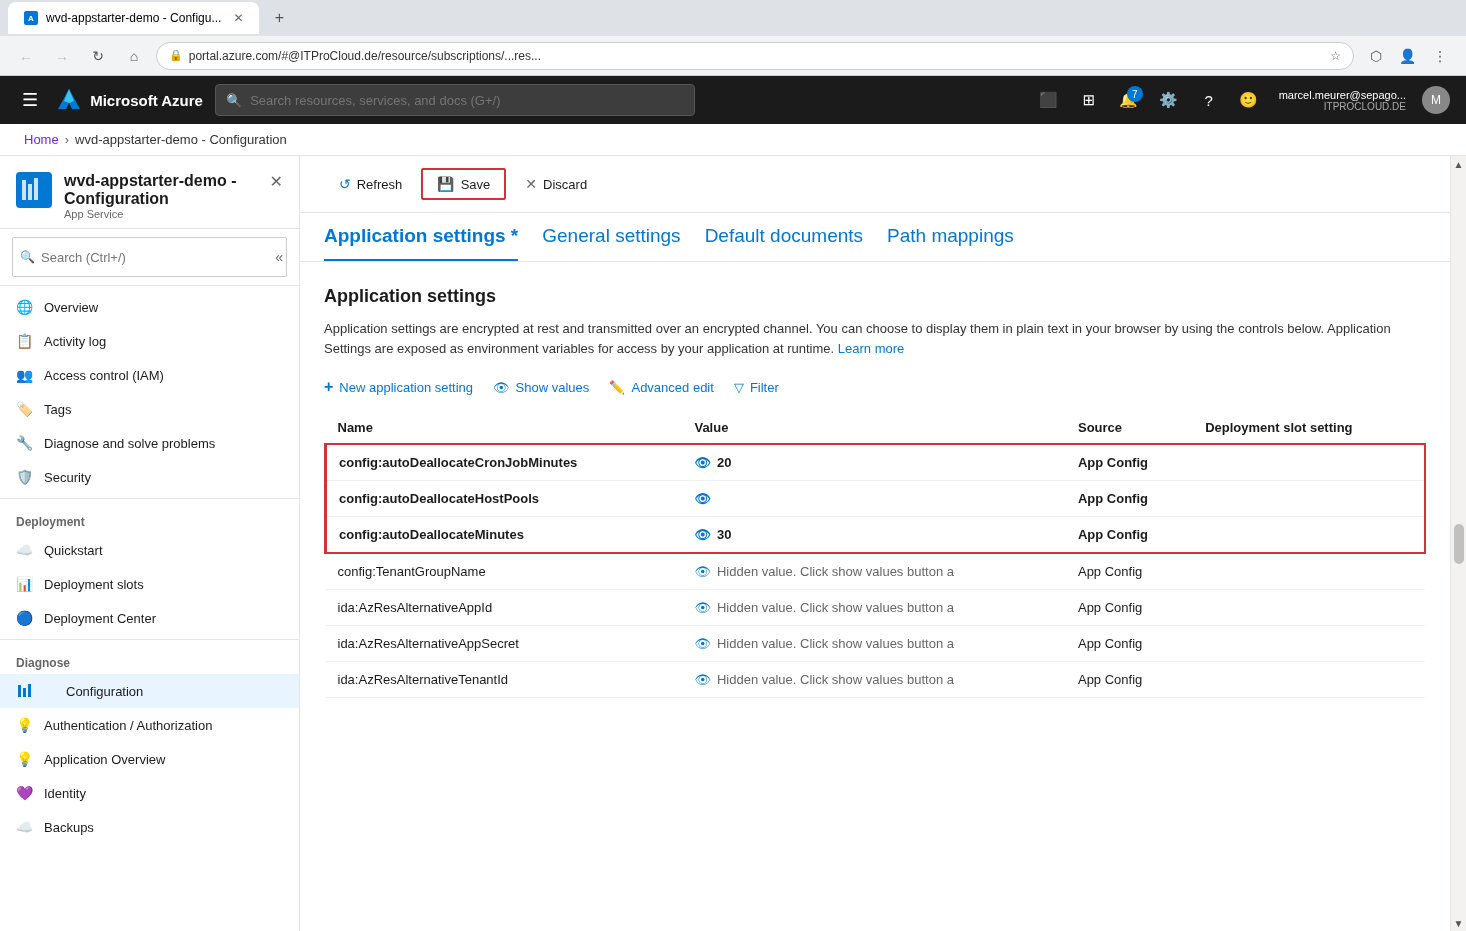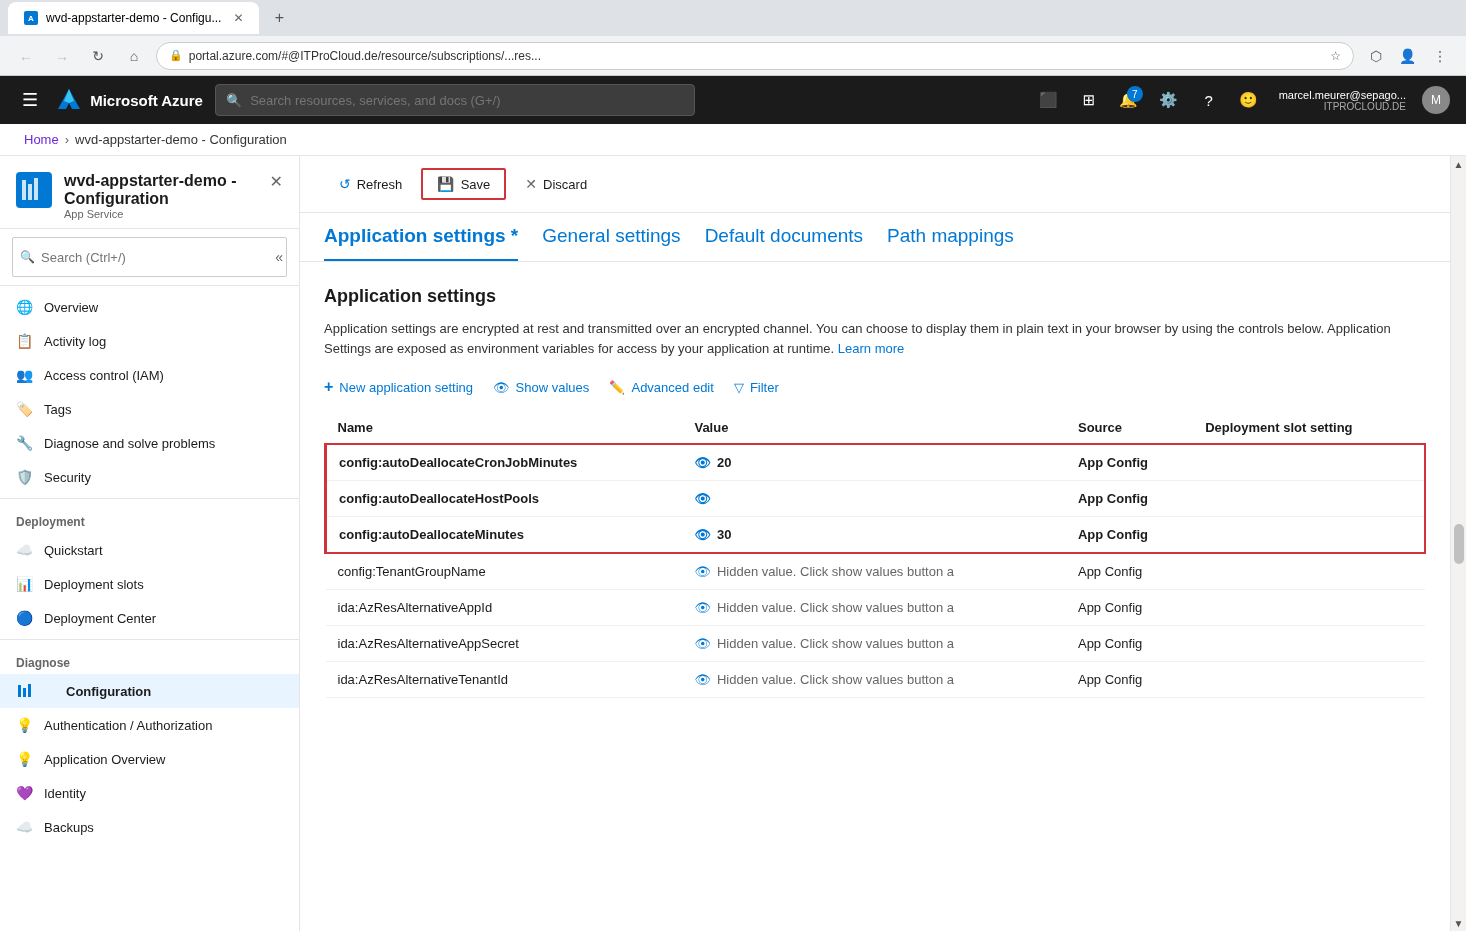--- a/index.html
+++ b/index.html
@@ -54,21 +54,21 @@
 
     
     .sidebar-search { padding: 8px 12px; border-bottom: 1px solid #e5e5e5; position: relative; }
     .sidebar-search input { width: 100%; height: 40px; border: 1px solid #ccc; border-radius: 2px; padding: 0 18px 0 28px; font-size: 13px; outline: none; }
     .sidebar-search .search-icon { position: absolute; left: 20px; top: 50%; transform: translateY(-50%); color: #666; font-size: 12px; }
     .collapse-btn { position: absolute; right: 16px; top: 50%; transform: translateY(-50%); color: #666; cursor: pointer; font-size: 14px; }
 
     
     .sidebar-nav { flex: 1; overflow-y: auto; padding: 4px 0; }
     .sidebar-nav-item { display: flex; align-items: center; gap: 10px; padding: 8px 16px; cursor: pointer; color: #1b1b1b; font-size: 13px; }
-    .sidebar-nav-item.active { background: #e8f4ff; font-weight: 700; gap: 32px; }
+    .sidebar-nav-item.active { background: #e8f4ff; font-weight: 400; gap: 32px; }
     .sidebar-nav-item .nav-icon { width: 18px; height: 18px; display: flex; align-items: center; justify-content: center; flex-shrink: 0; font-size: 14px; }
     .sidebar-section-label { padding: 12px 16px 4px; font-size: 12px; font-weight: 600; color: #666; text-transform: none; }
     .sidebar-divider { border: none; border-top: 1px solid #e5e5e5; margin: 4px 0; }
 
     
     .right-content { flex: 1; display: flex; flex-direction: column; overflow: hidden; }
 
     
     .toolbar { padding: 12px 24px; display: flex; align-items: center; gap: 4px; border-bottom: 1px solid #e5e5e5; flex-shrink: 0; }
     .toolbar-btn { display: flex; align-items: center; gap: 6px; padding: 6px 14px; border: 1px solid transparent; border-radius: 2px; cursor: pointer; font-size: 13px; background: transparent; color: #1b1b1b; }

